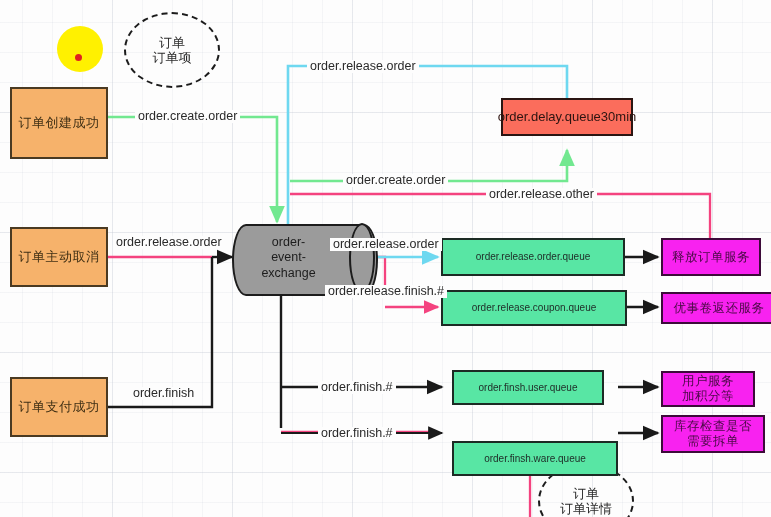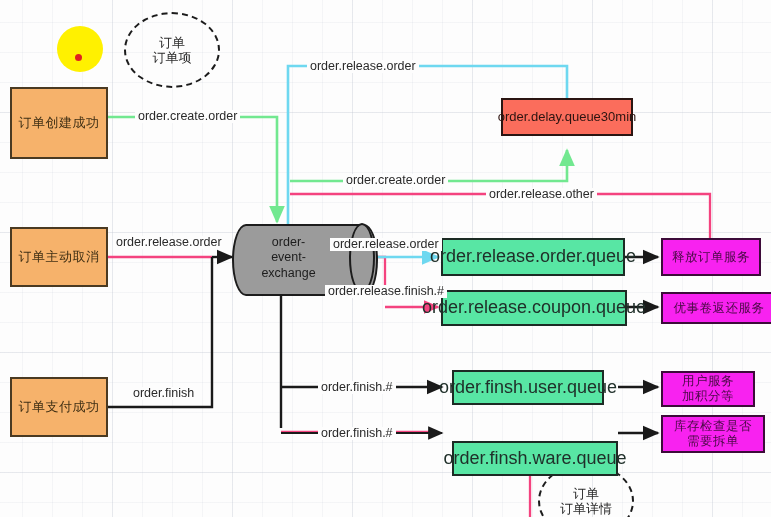--- a/index.html
+++ b/index.html
@@ -22,21 +22,21 @@
   }
   svg.edges{position:absolute;left:0;top:0;width:771px;height:517px;}
   .node{position:absolute;box-sizing:border-box;display:flex;align-items:center;
         justify-content:center;text-align:center;line-height:1.18;}
   .ev-box{
     background:#F6B26B;border:2px solid #4a3a22;
     font-size:13px;color:#3f2f14;letter-spacing:.5px;
   }
   .queue-box{
     background:#58E6A4;border:2px solid #1c2b24;
-    font-size:18px;color:#20302a;
+    font-size:10px;color:#20302a;
   }
   .delay-box{
     background:#FB6D5C;border:2px solid #2a1512;
     font-size:13px;color:#2d1411;
   }
   .svc-box{
     background:#F822F0;border:2px solid #3d0b3a;
     font-size:12.5px;color:#4a0a46;letter-spacing:.5px;
   }
   .ellipse{

